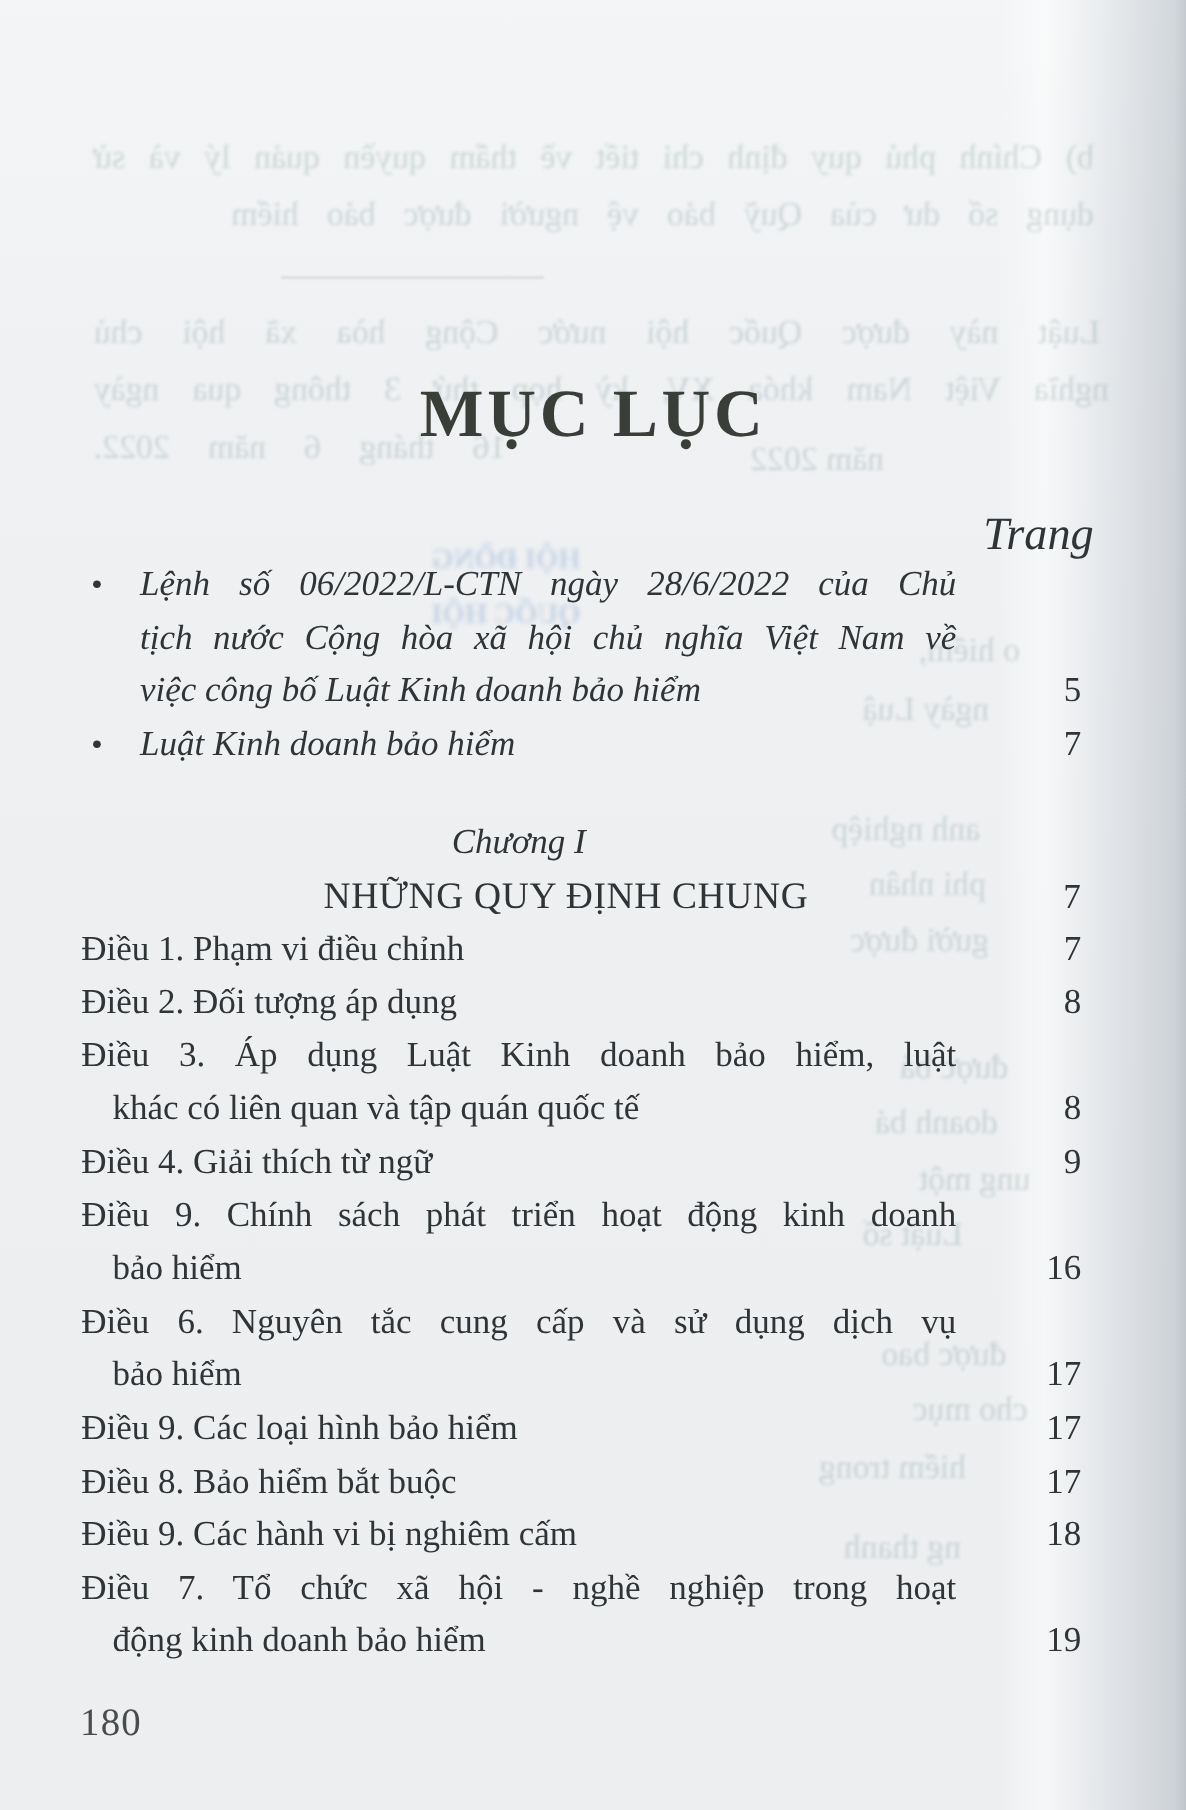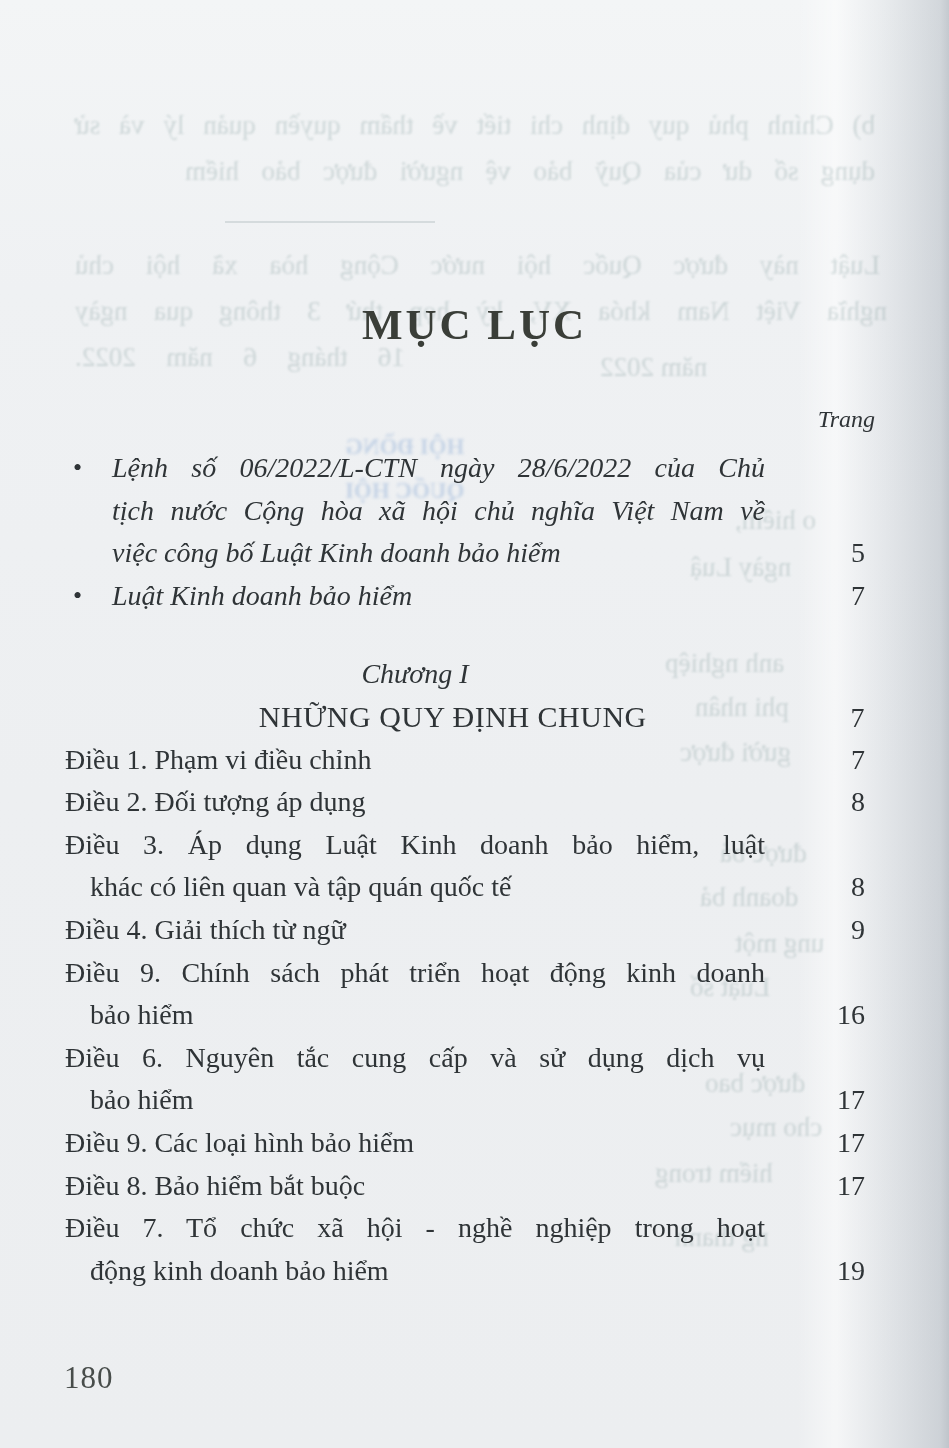--- a/index.html
+++ b/index.html
@@ -37,26 +37,26 @@
   .ghost-rule {
     position:absolute;
     height:2px;
     background:rgba(128,148,150,0.24);
     filter:blur(0.7px);
   }
   
   .title {
     position:absolute; top:300px; left:0; width:949px;
     text-align:center;
-    font-size:43px; font-weight:bold; letter-spacing:3px;
+    font-size:54px; font-weight:bold; letter-spacing:3px;
     color:#3a3e38;
   }
   .trang {
     position:absolute; top:406px; right:74px;
-    font-style:italic; font-size:24px;
+    font-style:italic; font-size:37px;
   }
   .toc { position:absolute; top:447px; left:65px; width:800px; }
   .entry { position:relative; font-size:28px; line-height:42.6px; }
   .entry.bullet { font-style:italic; }
   .bullet-dot {
     position:absolute; left:8px; top:0;
     font-size:26px; line-height:42.6px; font-style:normal;
   }
   .line { height:42.6px; }
   .line.just { text-align:justify; text-align-last:justify; }
@@ -182,20 +182,26 @@
           <span class="pg">17</span>
         </div>
       </div>
       <div class="entry article">
         <div class="line last">
           <span class="txt">Điều 8. Bảo hiểm bắt buộc</span>
           <span class="pg">17</span>
         </div>
       </div>
       <div class="entry article">
+        <div class="line last">
+          <span class="txt">Điều 9. Các hành vi bị nghiêm cấm</span>
+          <span class="pg">18</span>
+        </div>
+      </div>
+      <div class="entry article">
         <div class="line just">Điều 7. Tổ chức xã hội - nghề nghiệp trong hoạt</div>
         <div class="line last">
           <span class="txt cont">động kinh doanh bảo hiểm</span>
           <span class="pg">19</span>
         </div>
       </div>
     </div>
 
   <div class="footer-num">180</div>
 </div>

